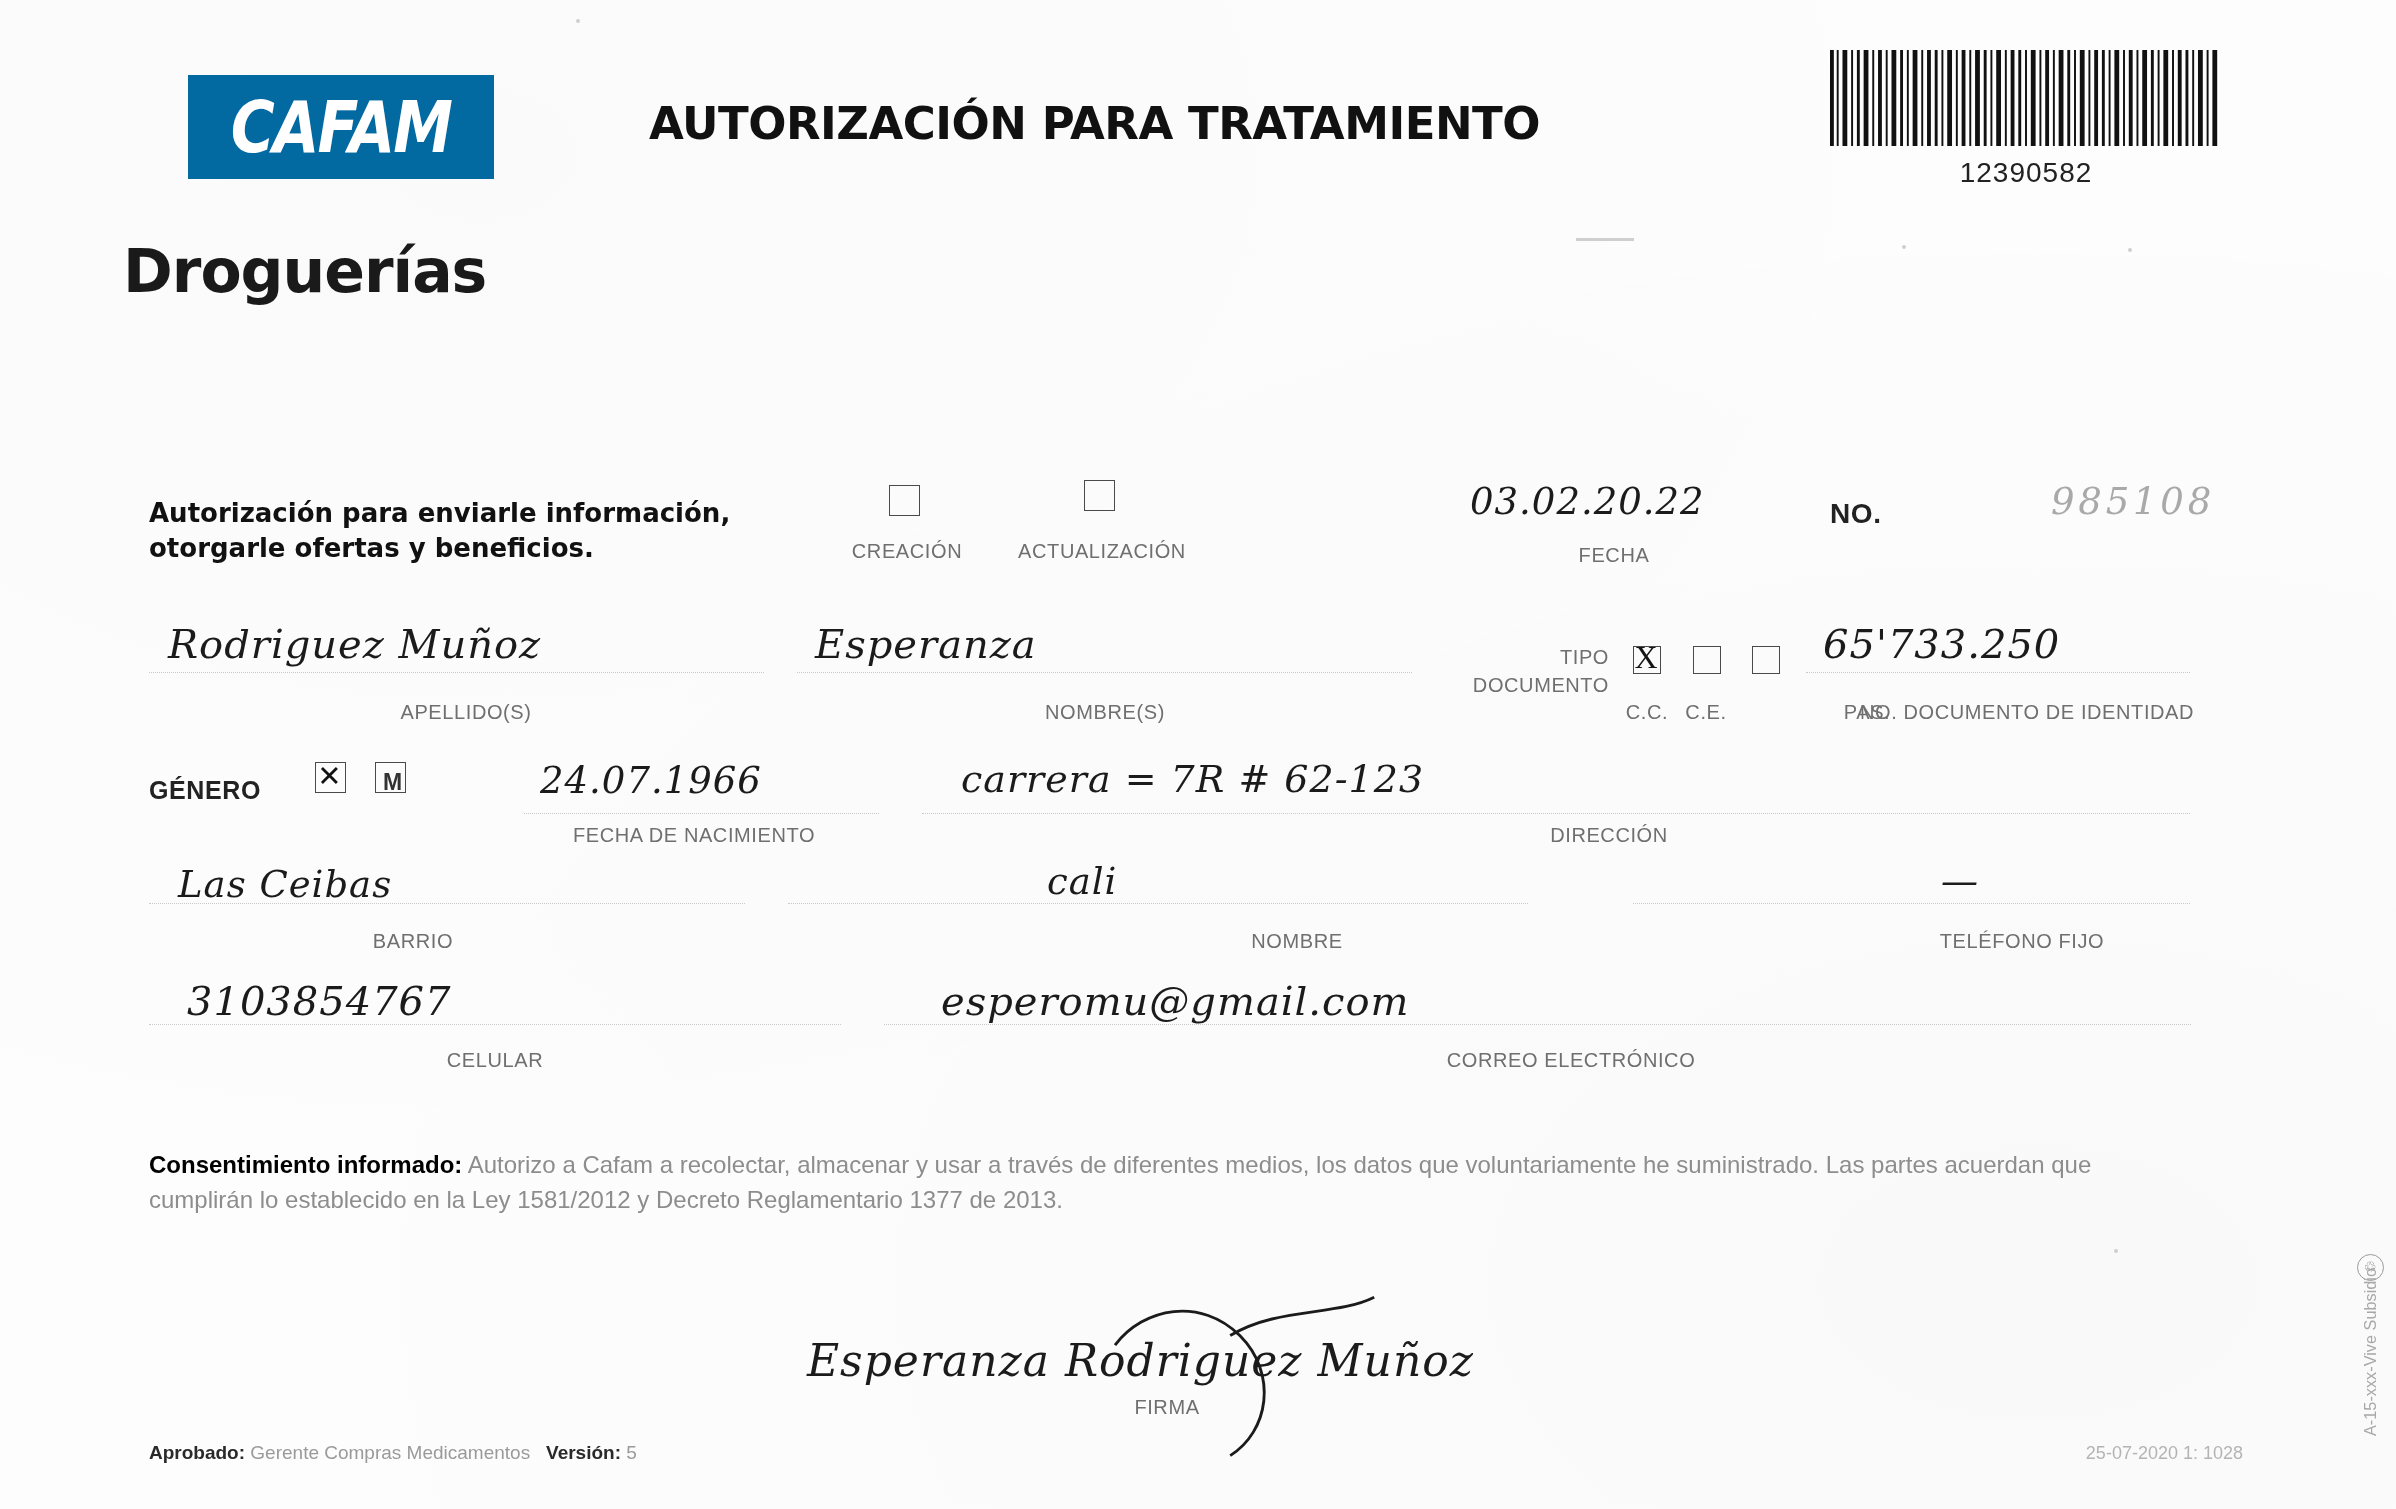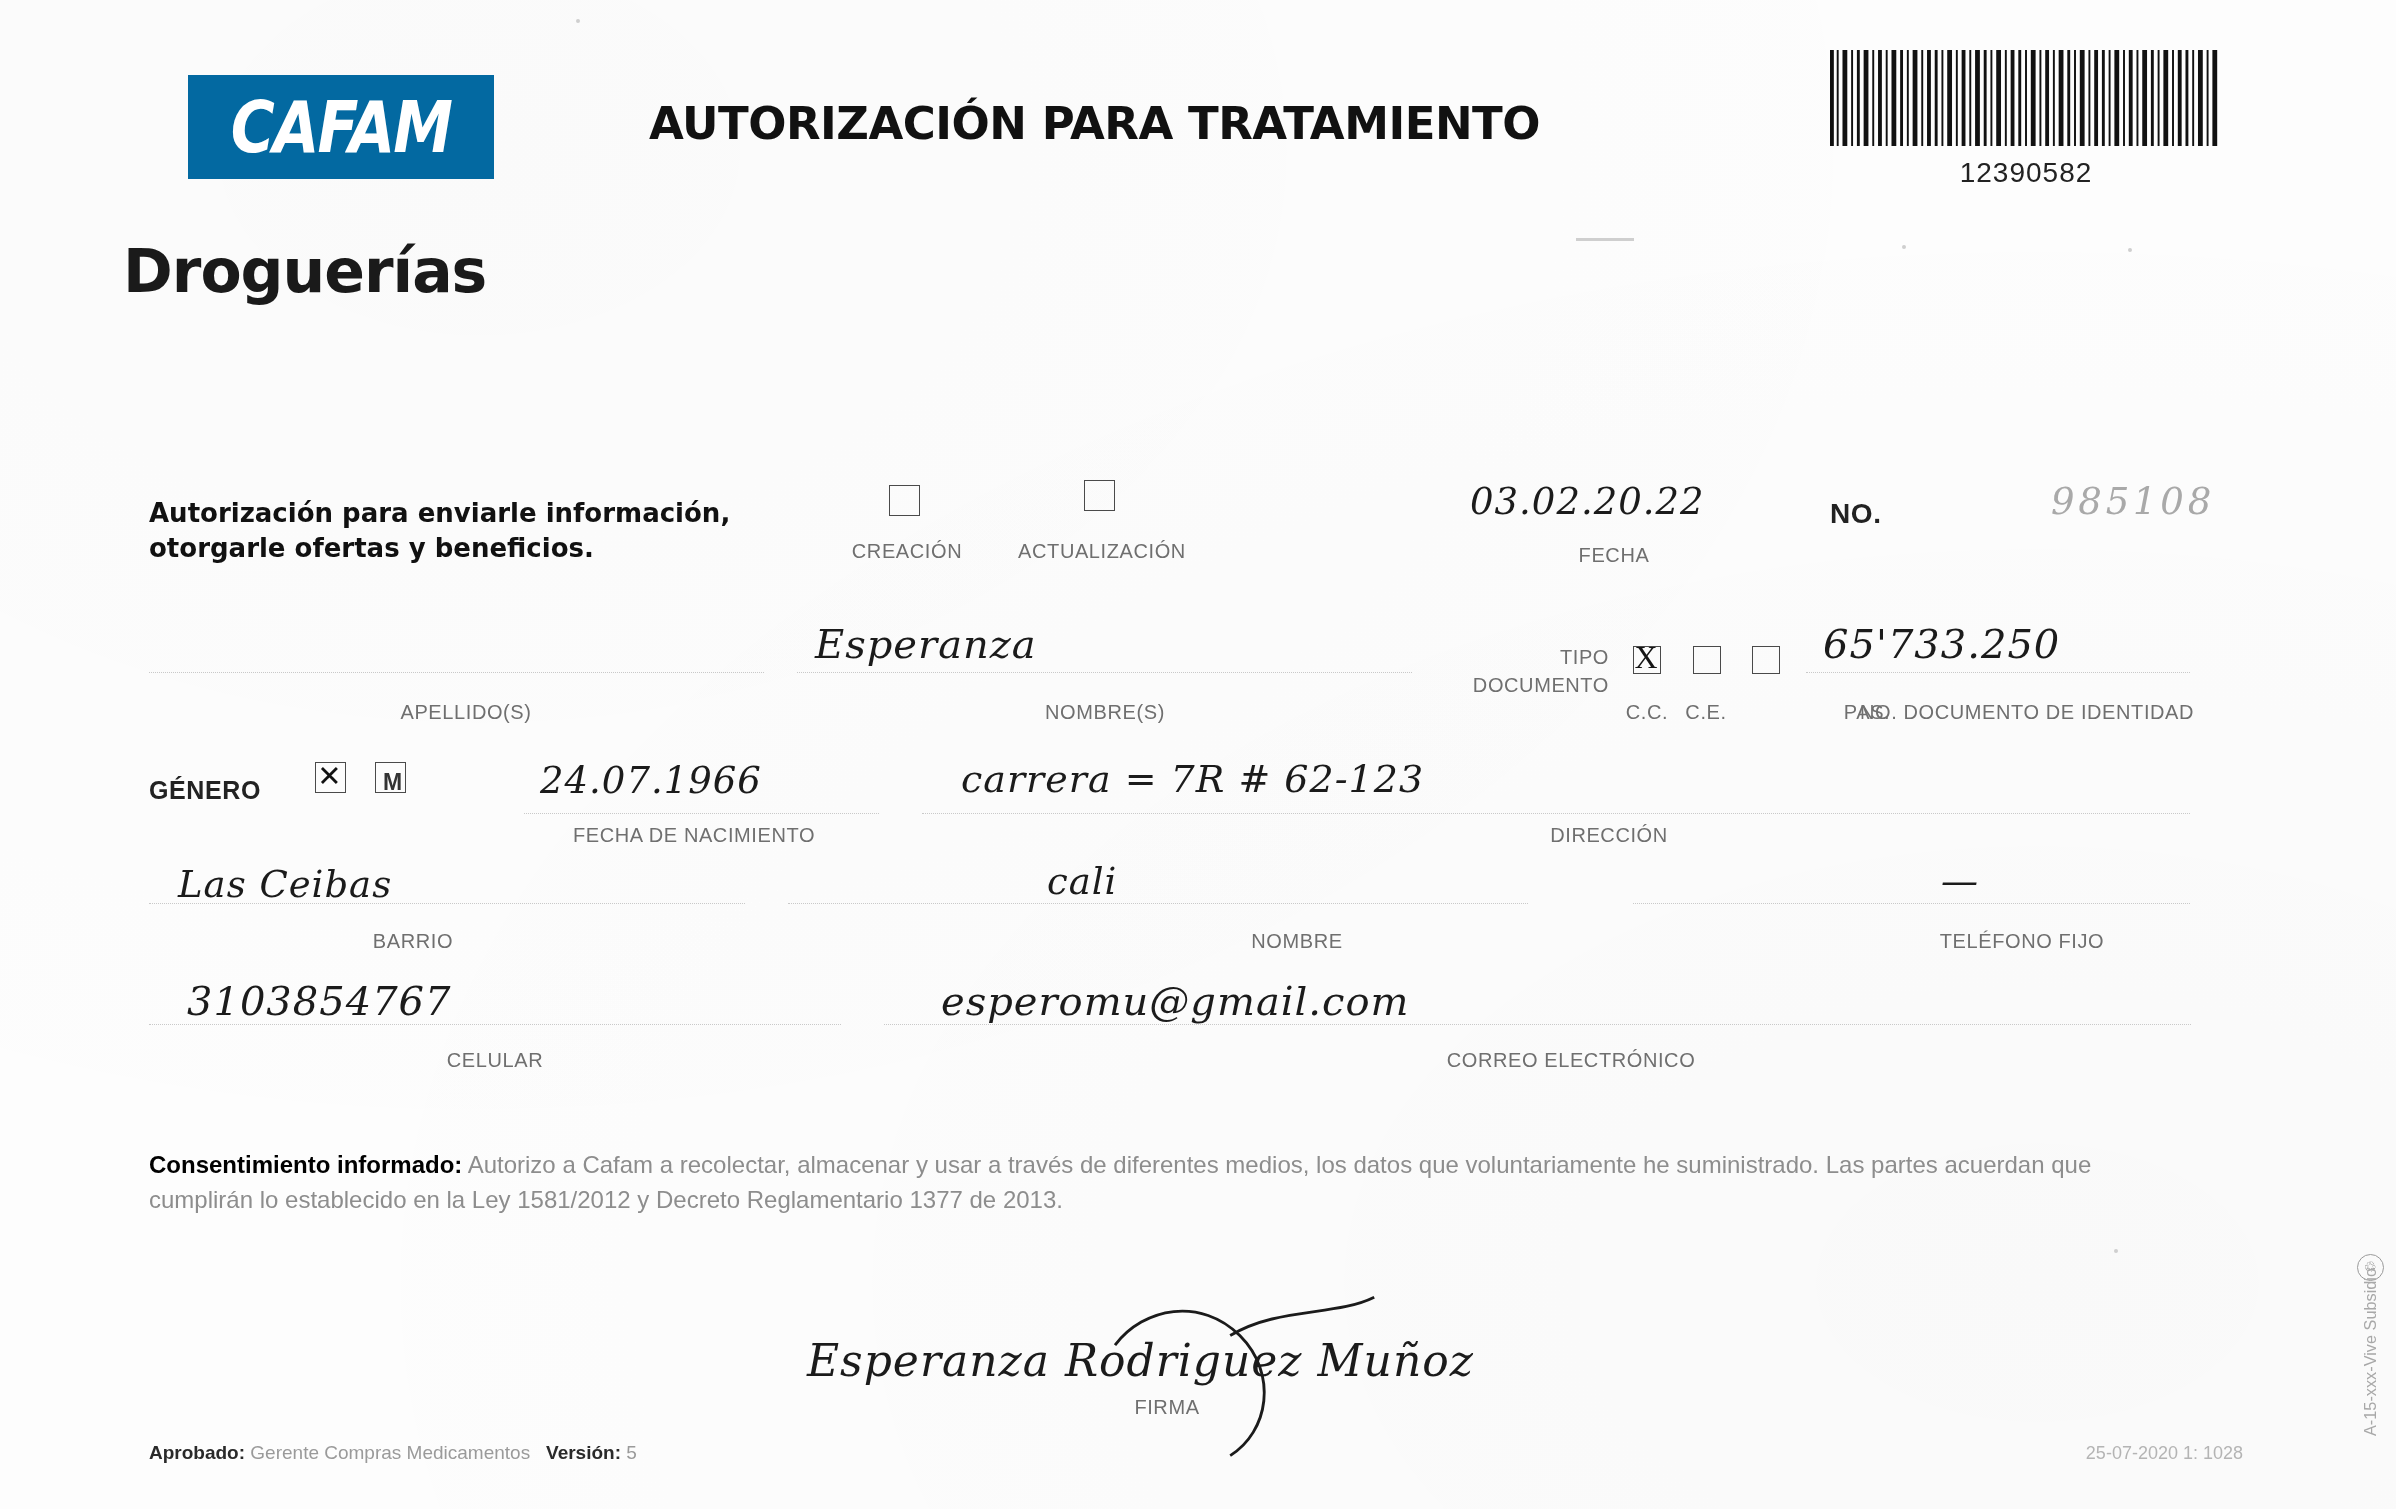--- a/index.html
+++ b/index.html
@@ -332,20 +332,21 @@
 
   <div class="hw h38" style="left:1470px; top:480px;">03.02.20.22</div>
   <div class="lbl center" style="left:1614px; top:544px;">FECHA</div>
   <div class="lbl dark" style="left:1830px; top:498px; font-size:28px;">NO.</div>
   <div class="hw h38" style="left:2051px; top:480px; color:#a9a9a9; letter-spacing:3.8px;">985108</div>
 
   <div class="dotline" style="left:149px; top:672px; width:615px;"></div>
   <div class="dotline" style="left:797px; top:672px; width:615px;"></div>
   <div class="dotline" style="left:1806px; top:672px; width:384px;"></div>
 
+  <div class="hw h42" style="left:168px; top:621px;">Rodriguez Muñoz</div>
   <div class="lbl center" style="left:466px; top:701px;">APELLIDO(S)</div>
 
   <div class="hw h42" style="left:815px; top:621px;">Esperanza</div>
   <div class="lbl center" style="left:1105px; top:701px;" style2=""></div>
   <div class="lbl center" style="left:1105px; top:701px;">NOMBRE(S)</div>
 
   <div class="lbl" style="left:1484px; top:646px; text-align:right; width:125px;">TIPO</div>
   <div class="lbl" style="left:1431px; top:674px; text-align:right; width:178px;">DOCUMENTO</div>
 
   <div class="cbox mini" style="left:1633px; top:646px;"></div>

